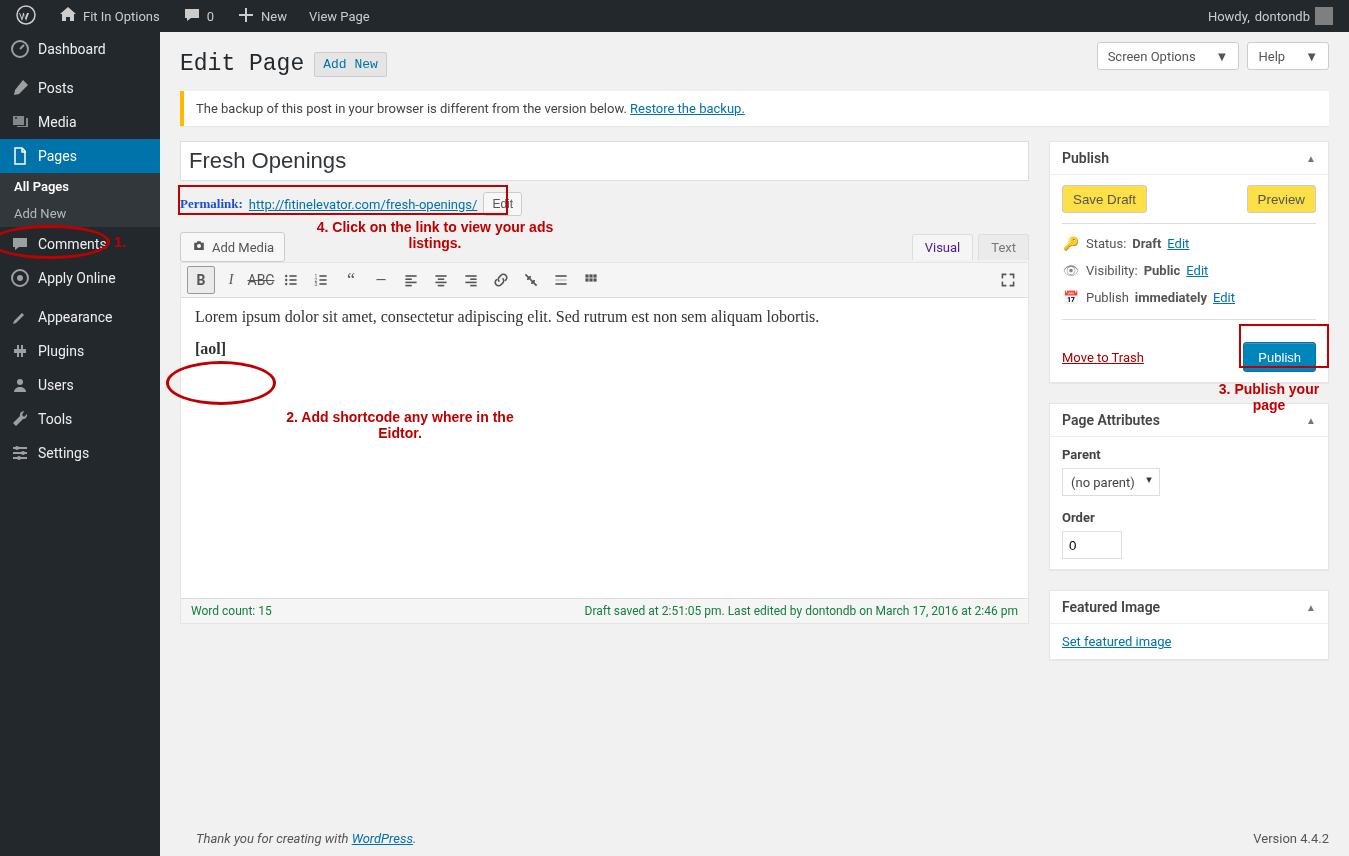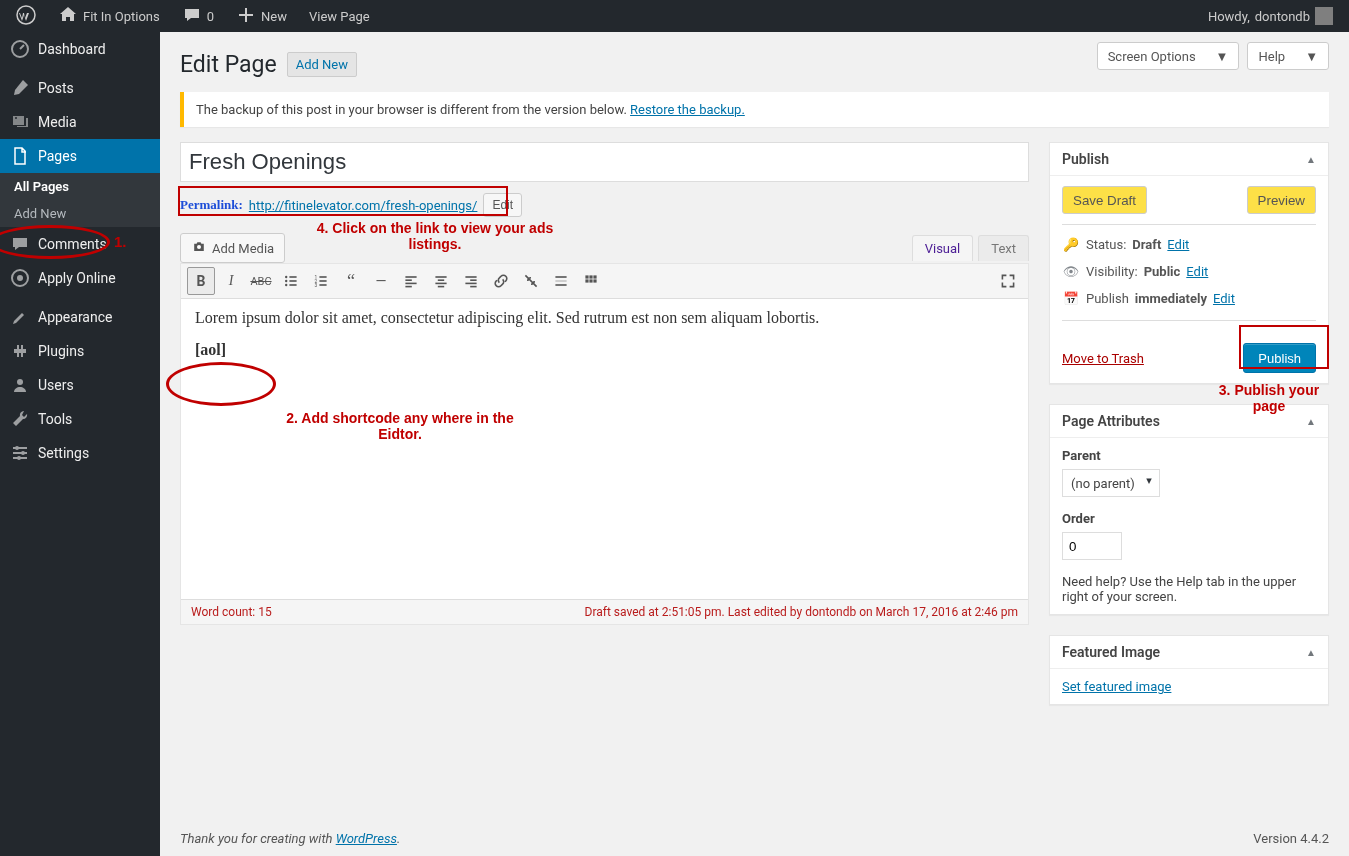--- a/index.html
+++ b/index.html
@@ -19,21 +19,21 @@
     .menu-item.active { background: #0073aa; color: #fff; position: relative; }
     .menu-item.active::after { content: ""; position: absolute; right: -8px; top: 50%; transform: translateY(-50%); border: 8px solid transparent; border-right-color: #f1f1f1; }
     .menu-sep { height: 5px; }
     .menu-icon { width: 20px; height: 20px; display: inline-flex; align-items: center; justify-content: center; opacity: .6; }
     .submenu { background: #32373c; }
     .sub-item { padding: 6px 10px 6px 14px; font-size: 13px; color: #b4b9be; cursor: pointer; }
     .sub-item.current { color: #fff; font-weight: 600; }
 
     
     .content { position: absolute; left: 160px; right: 0; top: 32px; padding: 10px 20px 60px; }
-    .head-row { display:flex; align-items:center; gap:10px; padding:9px 0 4px; }
+    .head-row { display:flex; align-items:center; gap:10px; padding:9px 0 4px;font-family:Liberation Mono, monospace; }
     h1.page-title { font-size: 23px; font-weight: 400; color: #23282d; }
     .add-new-btn { display:inline-block; padding: 4px 8px; background: #e5e5e5; border: 1px solid #ccc; border-radius: 2px; font-size: 13px; color: #0073aa; cursor: pointer; }
     .top-buttons { float:right; display:flex; gap:8px; }
     .top-btn { background:#fff; border:1px solid #ccc; border-radius:3px; padding:3px 10px; font-size:13px; color:#555; cursor:pointer; height:28px; display:inline-flex; align-items:center; gap:20px;}
     .notice { margin: 10px 0 15px; background:#fff; border-left:4px solid #ffb900; box-shadow: 0 1px 1px rgba(0,0,0,.04); padding: 10px 12px; font-size:13px; color:#444;}
     .notice a { text-decoration: underline; }
 
     .columns { display:flex; gap:20px; }
     .col-main { flex:1; min-width:0; }
     .col-side { width: 280px; }
@@ -49,39 +49,39 @@
     .ed-tab { border:1px solid #ddd; border-bottom:none; background:#ebebeb; color:#777; padding:5px 12px; font-size:13px; cursor:pointer; border-radius:3px 3px 0 0; margin-left:5px;}
     .ed-tab.active { background:#f5f5f5; color:#4c1d95;}
 
     .editor-box { border:1px solid #e5e5e5; background:#fff; }
     .toolbar { background:#f5f5f5; border-bottom:1px solid #ddd; padding:3px 6px; display:flex; align-items:center; gap:2px; flex-wrap:wrap; position:relative;}
     .tb-btn { width:28px; height:28px; display:inline-flex; align-items:center; justify-content:center; border:1px solid transparent; border-radius:2px; cursor:pointer; color:#555; font-size:14px;}
     .tb-btn.active { background:#ebebeb; border-color:#999; }
     .tb-full { position:absolute; right:6px; top:3px; }
     .editor-content { min-height:300px; padding:10px 14px; font-family: Georgia, serif; font-size:16px; color:#333; }
     .editor-content p { margin-bottom: 14px; }
-    .word-row { display:flex; padding:5px 10px; background:#f5f5f5; border-top:1px solid #ddd; font-size:12px; color:#b91c1c; }
+    .word-row { display:flex; padding:5px 10px; background:#f5f5f5; border-top:1px solid #ddd; font-size:12px; color:#15803d; }
 
     .postbox { background:#fff; border:1px solid #e5e5e5; box-shadow:0 1px 1px rgba(0,0,0,.04); margin-bottom:20px; }
     .postbox-title { padding:8px 12px; border-bottom:1px solid #eee; font-size:14px; font-weight:600; display:flex; align-items:center; }
     .postbox-toggle { margin-left:auto; color:#72777c; font-size:10px; cursor:pointer;}
     .postbox-body { padding:10px 12px; font-size:13px; }
     .pub-row { padding:6px 0; display:flex; align-items:center; gap:6px; font-size:13px; color:#555;}
     .pub-row .lbl-icon{ width:18px; display:inline-flex; justify-content:center; color:#82878c;}
     .save-row { display:flex; justify-content:space-between; padding-bottom:10px; border-bottom:1px solid #ddd; margin-bottom:6px;}
     .btn { background:#fde047; border:1px solid #ccc; border-radius:3px; padding:0 10px; height:28px; cursor:pointer; color:#555;}
     .publish-actions { display:flex; justify-content:space-between; align-items:center; border-top:1px solid #ddd; margin-top:8px; padding-top:22px;}
     .trash-link { color:#a00; text-decoration:underline; cursor:pointer;}
     .btn-primary { background:#0085ba; border:1px solid #0073aa; color:#fff; border-radius:3px; padding:0 14px; height:30px; font-size:13px; cursor:pointer; box-shadow: inset 0 1px 0 rgba(255,255,255,.2);}
     .select { border:1px solid #ddd; background:#fff; height:28px; padding:0 24px 0 8px; appearance:none; position:relative; display:inline-flex; align-items:center; cursor:pointer; }
     .select-wrap { position:relative; display:inline-block; }
     .select-wrap::after{ content:"▾"; position:absolute; right:8px; top:5px; pointer-events:none; color:#32373c; font-size:11px;}
     .order-input { width:60px; height:28px; border:1px solid #ddd; padding:0 6px; }
 
-    .footer { position:absolute; left:180px; right:20px; bottom:10px; display:flex; justify-content:space-between; font-size:13px; color:#555; font-style:italic;}
+    .footer { position:absolute; left:196px; right:20px; bottom:10px; display:flex; justify-content:space-between; font-size:13px; color:#555; font-style:italic;}
     .footer a { text-decoration:underline;}
     .footer .ver { font-style:normal;}
 
     
     .anno { position:absolute; color:#c00000; font-weight:700; font-size:14px; font-family: Arial, sans-serif; pointer-events:none; z-index:5;}
     .anno-box { position:absolute; border:2px solid #c00000; pointer-events:none; z-index:5; }
     .anno-ellipse { position:absolute; border:3px solid #c00000; border-radius:50%; pointer-events:none; z-index:5;}
     .anno-num { color:#c00000; font-weight:700; position:absolute; pointer-events:none; z-index:5; font-family:Arial,sans-serif; font-size:15px;}
 
     
@@ -283,21 +283,21 @@
         <div class="tabs">
           <span class="ed-tab active">Visual</span>
           <span class="ed-tab">Text</span>
         </div>
       </div>
 
       <div class="editor-box">
         <div class="toolbar">
           <span class="tb-btn active" style="font-weight:700;">B</span>
           <span class="tb-btn" style="font-style:italic;font-family:Georgia;">I</span>
-          <span class="tb-btn" style="text-decoration:line-through;font-size:11px;">ABC</span>
+          <span class="tb-btn" style="text-decoration:line-through;font-size:14px;">ABC</span>
           <span class="tb-btn">
               <svg width="16" height="16" viewBox="0 0 20 20" fill="#555">
                 <circle cx="4" cy="5" r="1.5"></circle>
                 <rect x="8" y="4" width="9" height="2"></rect>
                 <circle cx="4" cy="10" r="1.5"></circle>
                 <rect x="8" y="9" width="9" height="2"></rect>
                 <circle cx="4" cy="15" r="1.5"></circle>
                 <rect x="8" y="14" width="9" height="2"></rect>
               </svg>
             </span>
@@ -426,21 +426,20 @@
       <div class="postbox">
         <div class="postbox-title">
             <span>Page Attributes</span>
             <span class="postbox-toggle">▲</span>
           </div>
         <div class="postbox-body">
           <p style="margin-bottom:6px;"><b>Parent</b></p>
           <span class="select-wrap"><span class="select">(no parent)</span></span>
           <p style="margin:14px 0 6px;"><b>Order</b></p>
           <input class="order-input" value="0" style="">
-          <p style="margin-top:14px;">Need help? Use the Help tab in the upper right of your screen.</p>
         </div>
       </div>
 
       <div class="postbox">
         <div class="postbox-title">
             <span>Featured Image</span>
             <span class="postbox-toggle">▲</span>
           </div>
         <div class="postbox-body">
           <a style="text-decoration:underline;">Set featured image</a>

